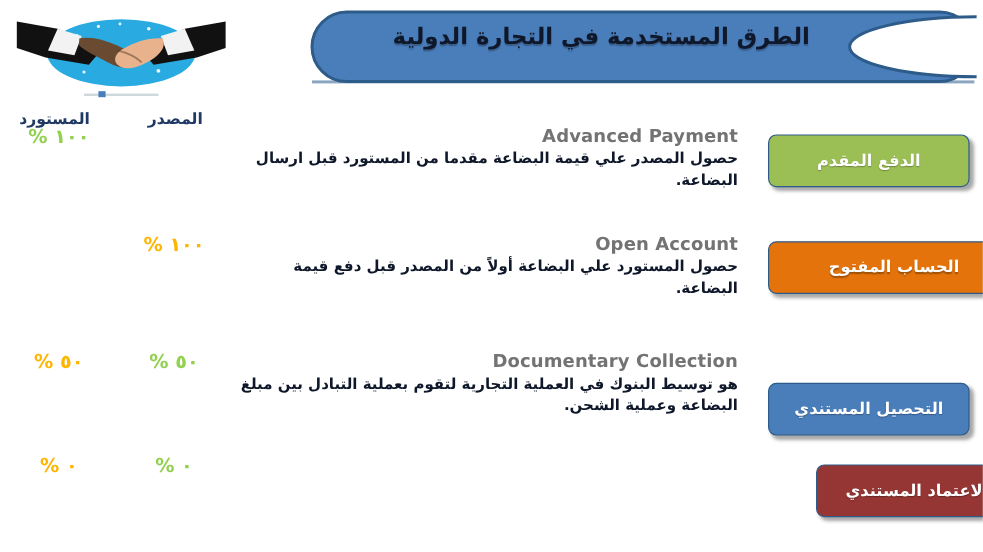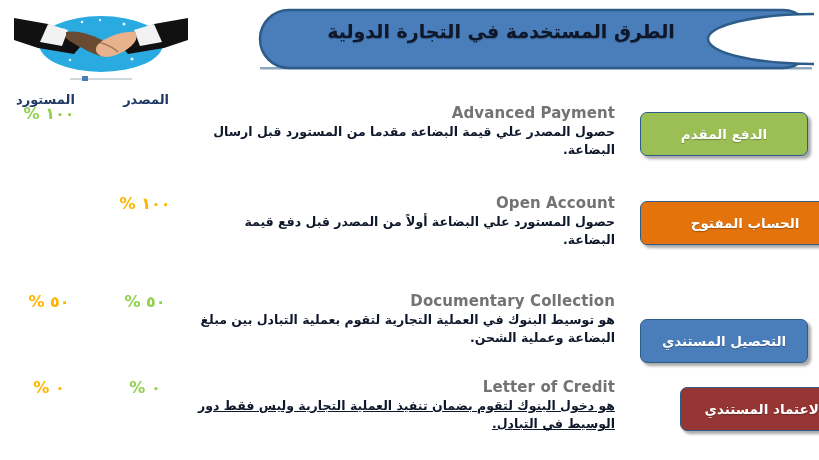--- a/index.html
+++ b/index.html
@@ -216,18 +216,14 @@
   <div class="rowtext">
     <span class="en">Documentary Collection</span>
     <span class="ar">هو توسيط البنوك في العملية التجارية لتقوم بعملية التبادل بين مبلغ البضاعة وعملية الشحن.</span>
   </div>
   <div class="chip chip-blue" style="top:9px;margin-top:18px;">التحصيل المستندي</div>
 </div>
 
 <div class="row row-4">
   <div class="pct pct-importer orange">٠ %</div>
   <div class="pct pct-exporter green">٠ %</div>
-  <div class="rowtext">
-    <span class="en">Letter of Credit</span>
-    <span class="ar">هو دخول البنوك لتقوم بضمان تنفيذ العملية التجارية وليس فقط دور الوسيط في التبادل.</span>
-  </div>
   <div class="chip chip-red" style="top:9px;">الاعتماد المستندي</div>
 </div>
 
 </body></html>

